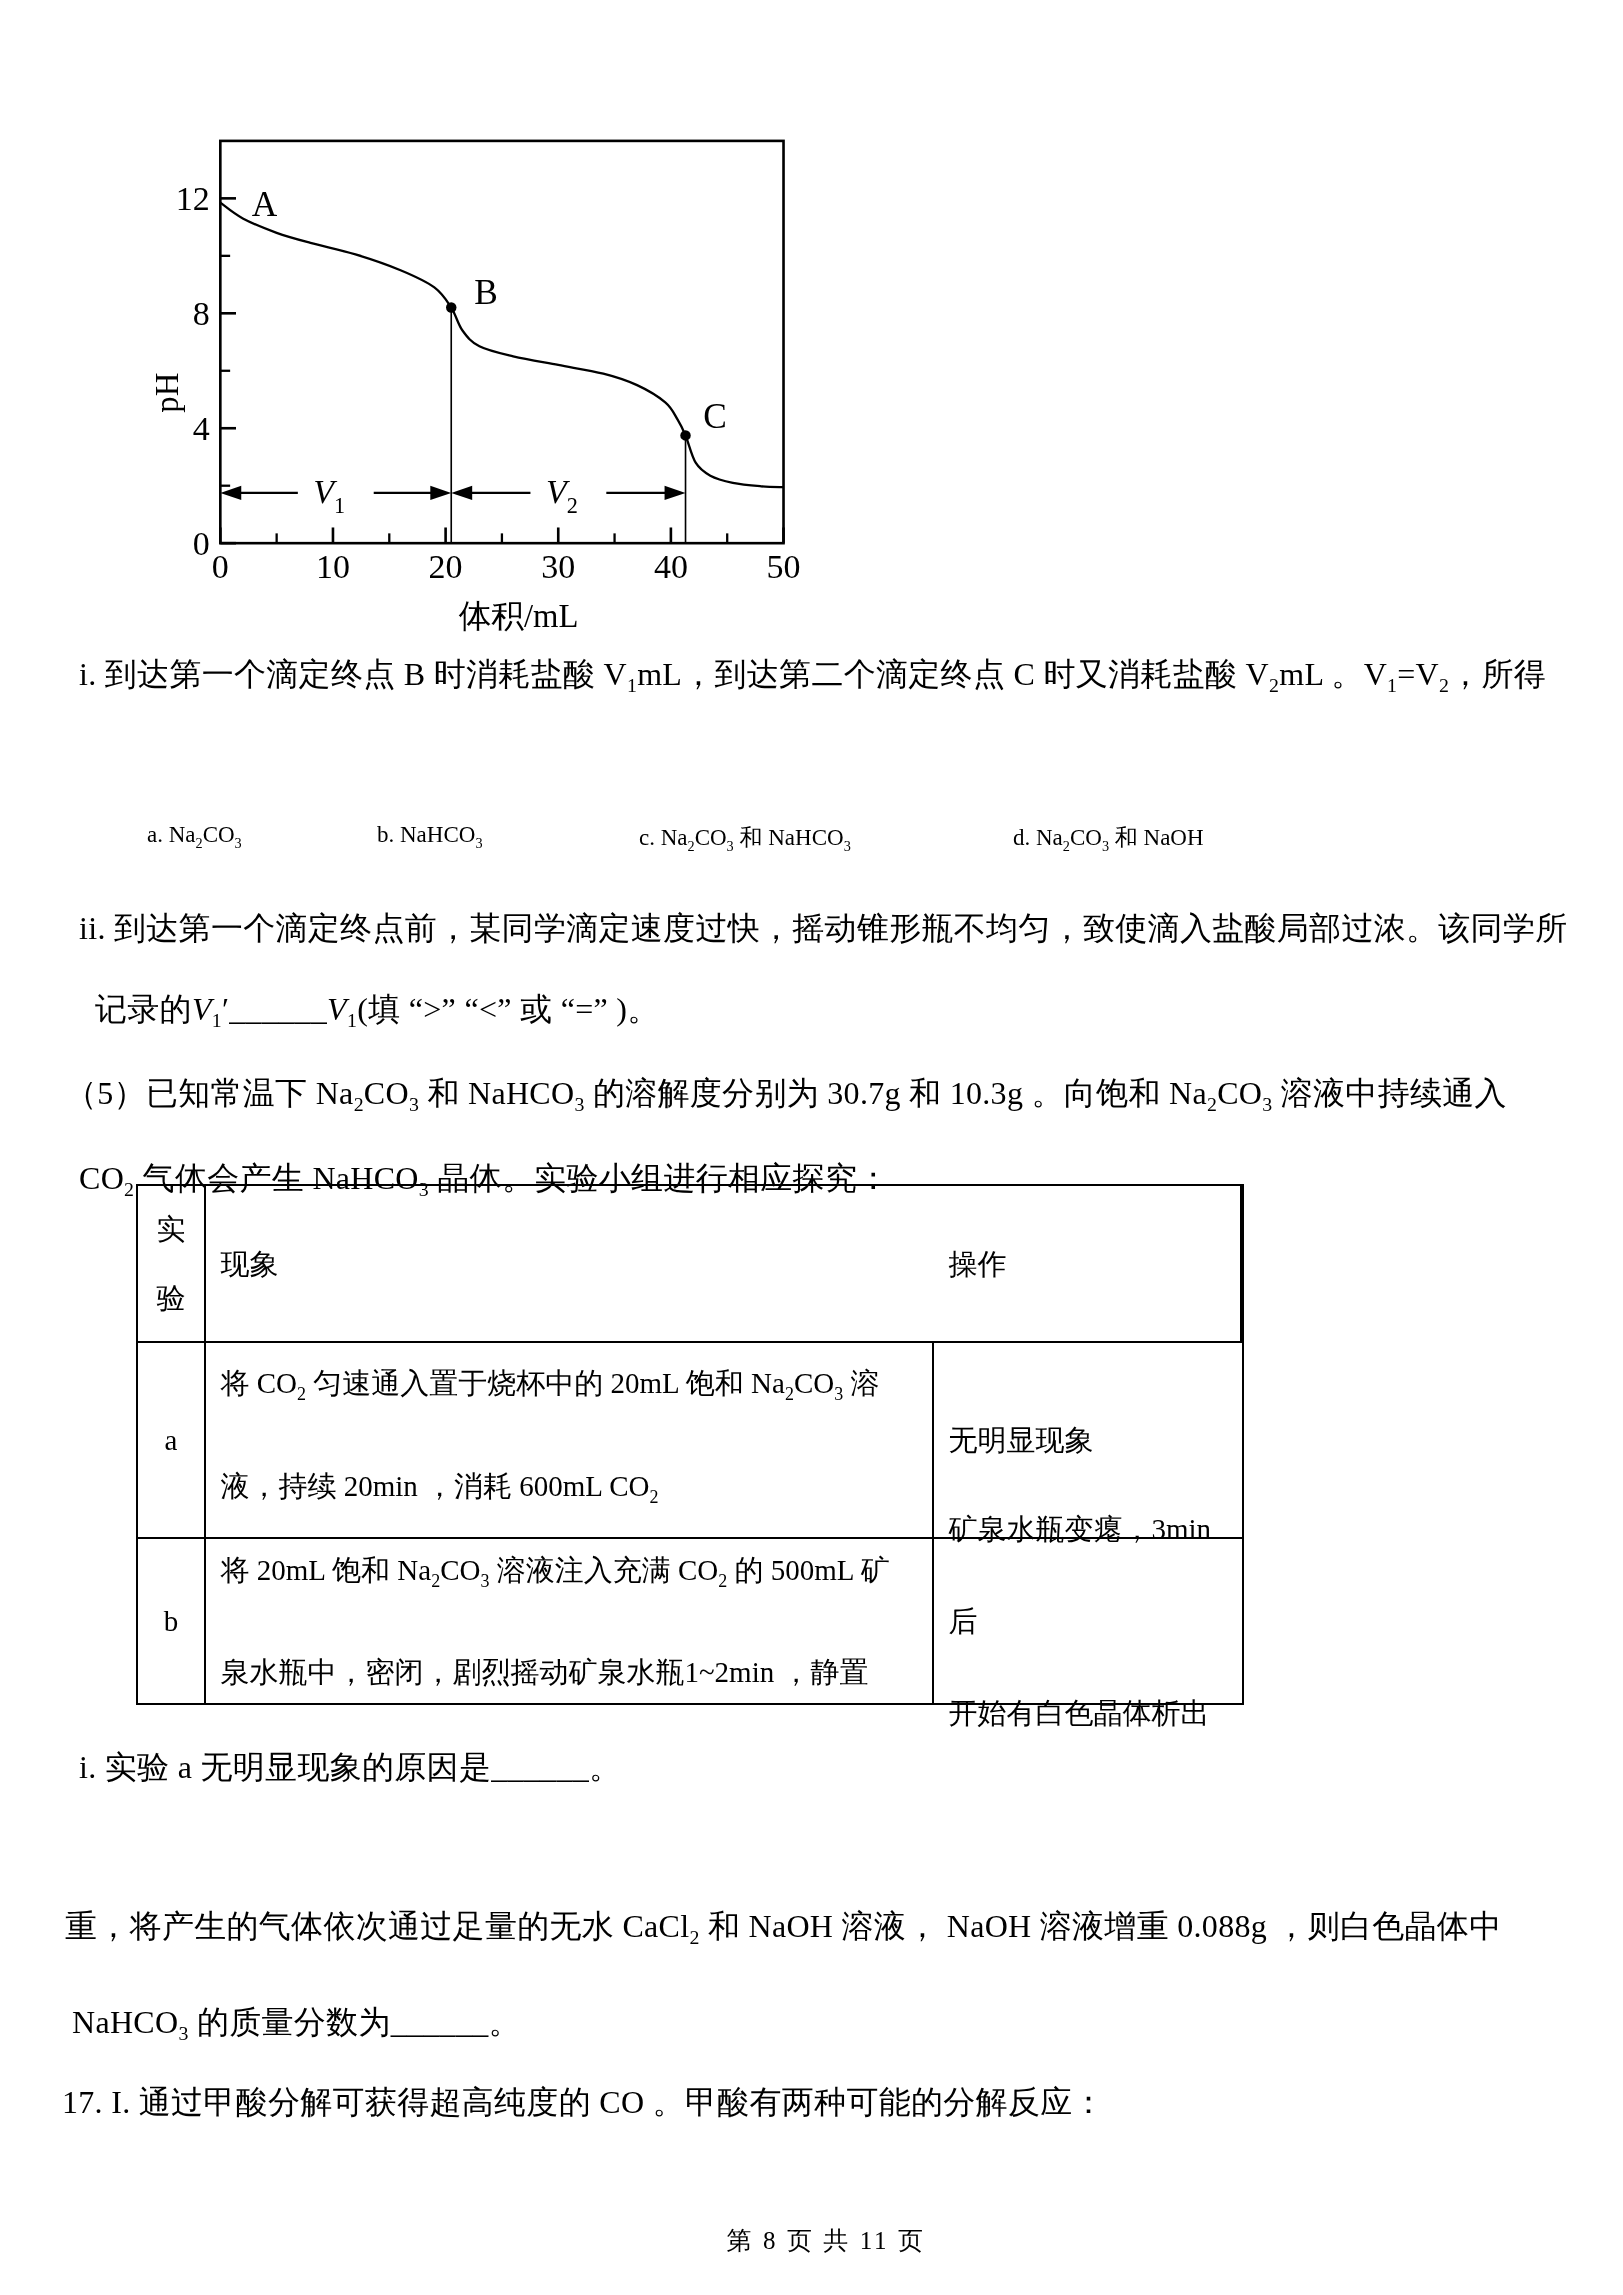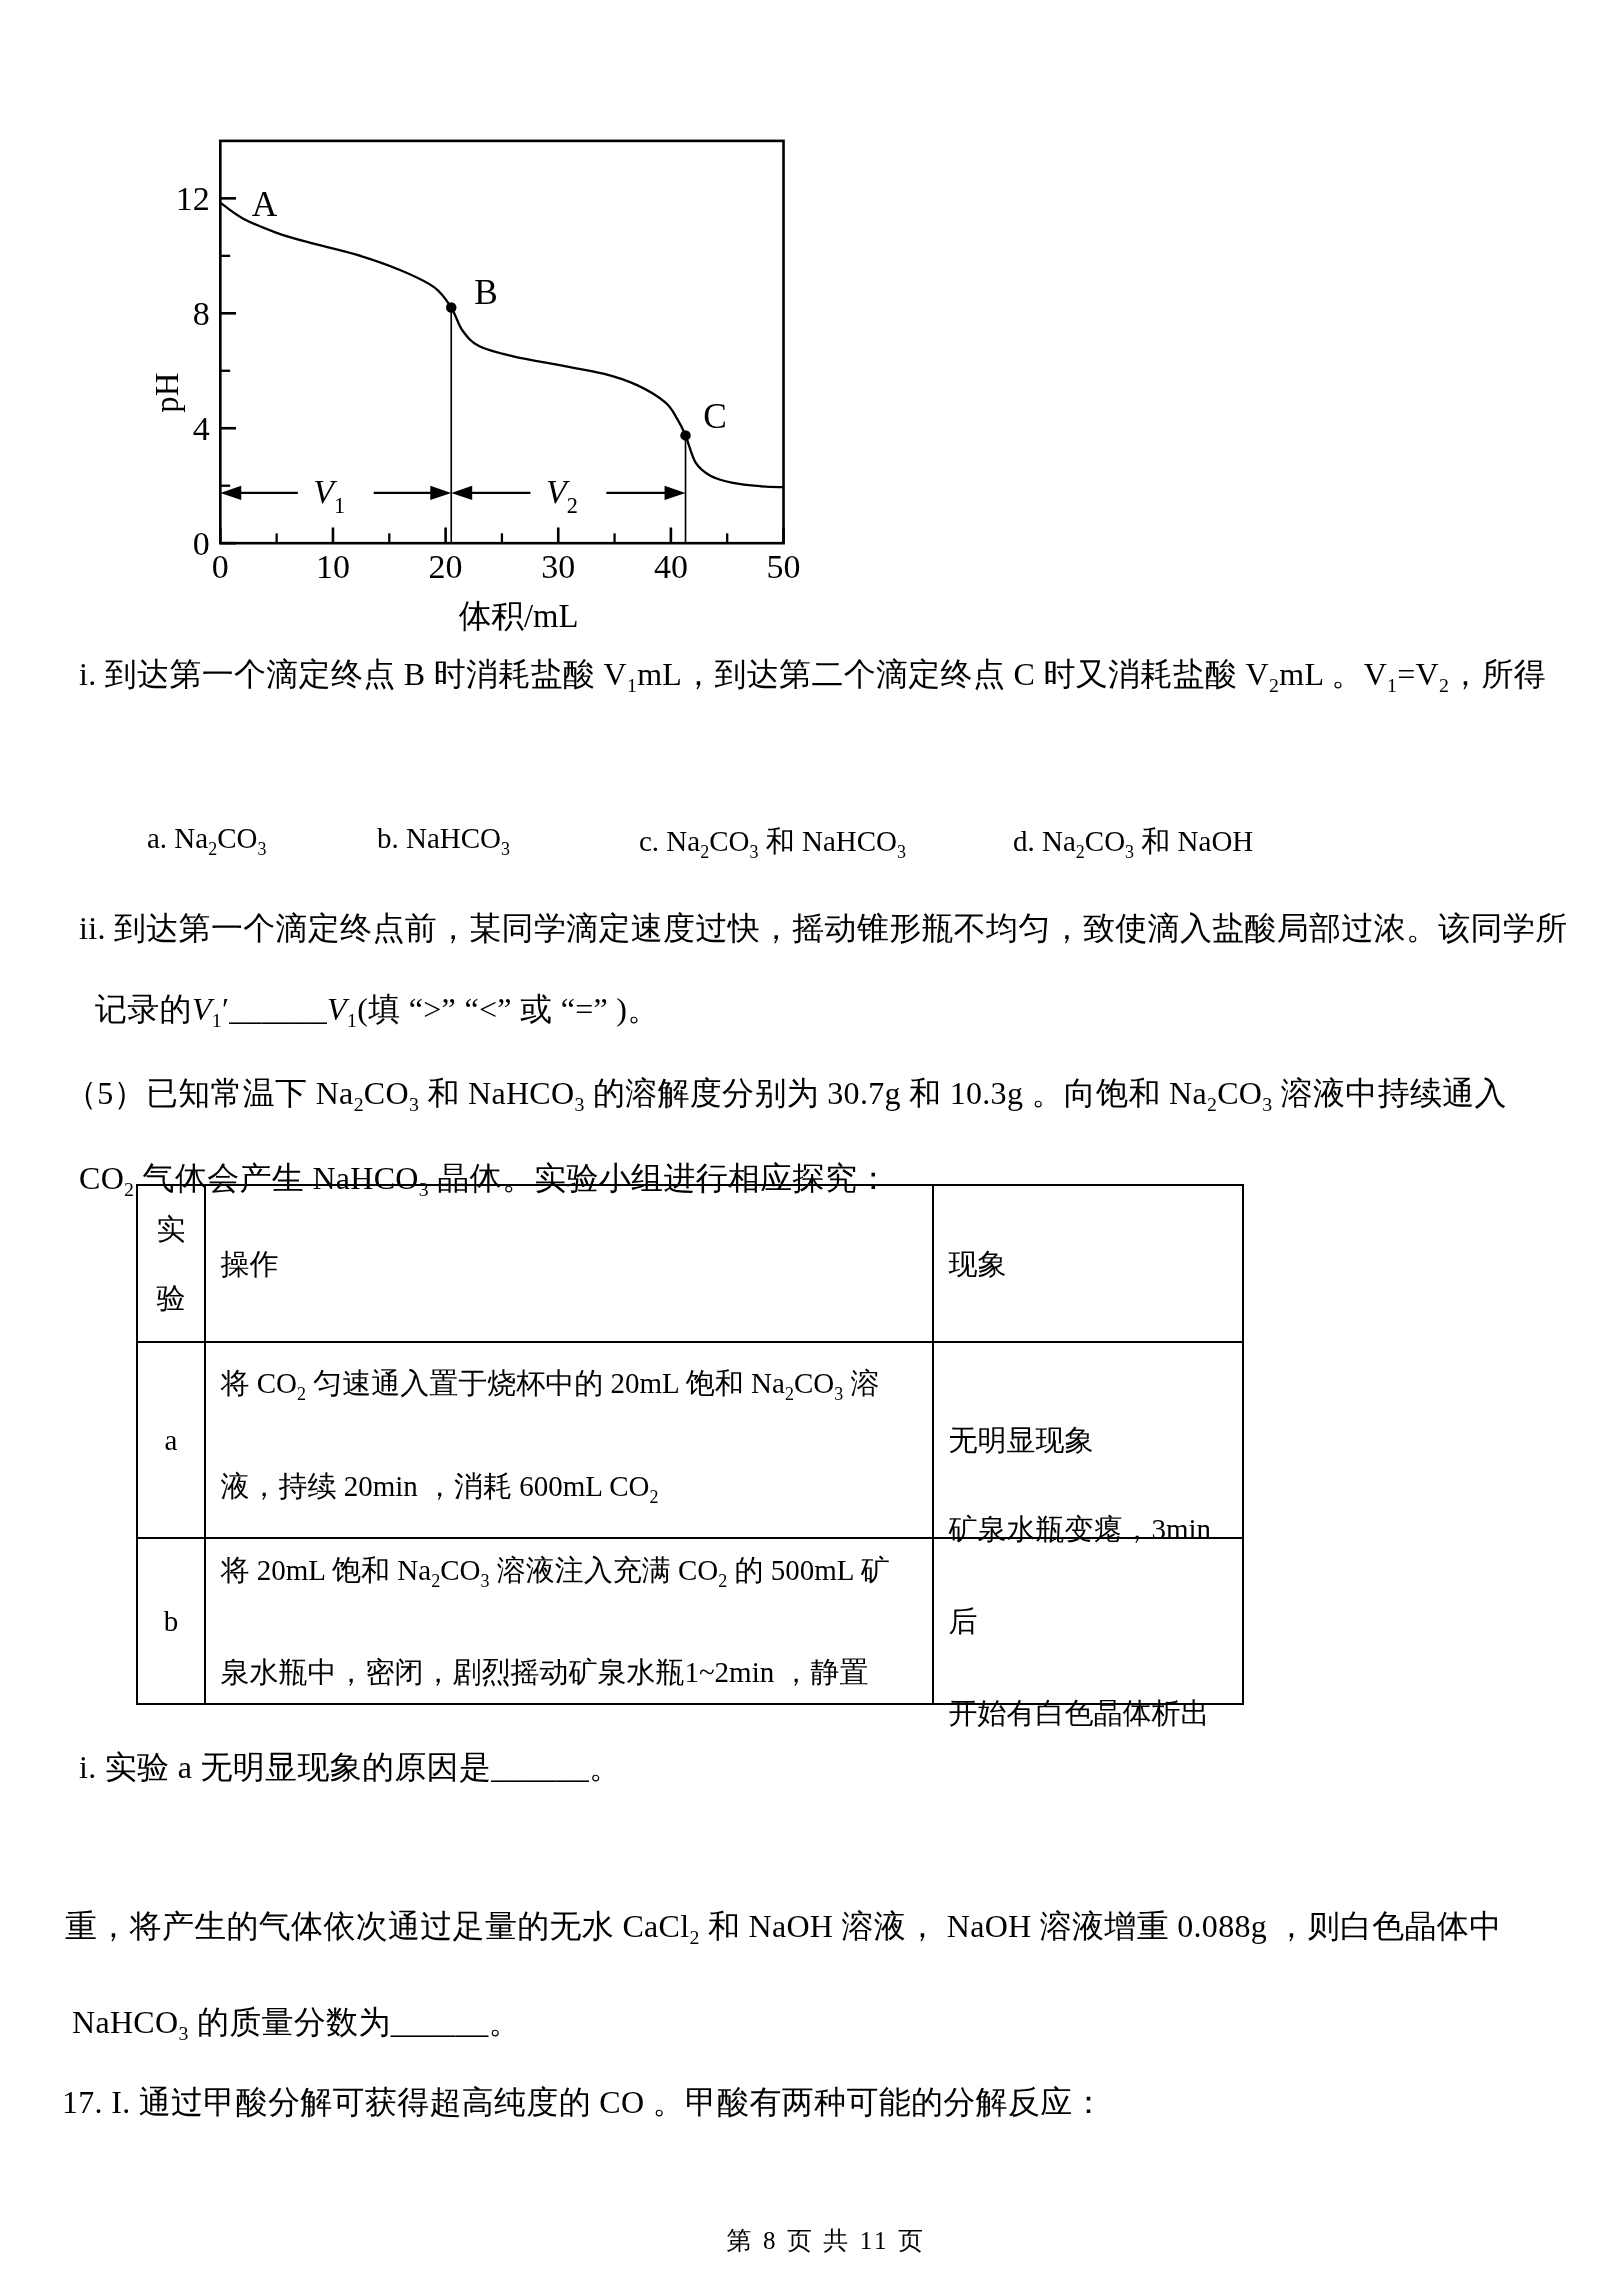--- a/index.html
+++ b/index.html
@@ -1,21 +1,21 @@
 <!DOCTYPE html>
 <html style="font-size:10.5px"><head>
 <meta charset="utf-8">
 <style>
   html,body{margin:0;padding:0;background:#888;}
   .page{
     position:relative;width:1623px;height:2295px;background:#ffffff;
     font-family:"Liberation Serif","DejaVu Serif",serif;color:#000;overflow:hidden;
   }
   .line{position:absolute;font-size:32px;white-space:nowrap;letter-spacing:0.3px;}
-  .opt{position:absolute;font-size:29px;white-space:nowrap;}
+  .opt{position:absolute;font-size:23px;white-space:nowrap;}
   sub{font-size:0.62em;}
   i{font-style:italic;}
   .chart-wrap{position:absolute;left:65px;top:118px;width:779px;height:556px;}
   svg text{font-family:"Liberation Serif","DejaVu Serif",serif;fill:#000;}
   .qtable{
     position:absolute;left:136px;top:1184px;
     display:grid;grid-template-columns:68px 728px 308px;grid-template-rows:157px 196px 164px;
     border:2.6px solid #000;font-size:29px;
   }
   .cell{border-right:2.3px solid #000;border-bottom:2.3px solid #000;display:flex;align-items:center;}
@@ -98,25 +98,25 @@
   <div class="line" style="left:95px;top:988px"><span>记录的</span><i>V</i><sub>1</sub><span>′______</span><i>V</i><sub>1</sub><span>(填 “&gt;” “&lt;” 或 “=” )。</span></div>
 
   <div class="line" style="left:65px;top:1072px"><span>（5）已知常温下 Na</span><sub>2</sub><span>CO</span><sub>3</sub><span> 和 NaHCO</span><sub>3</sub><span> 的溶解度分别为 30.7g 和 10.3g 。向饱和 Na</span><sub>2</sub><span>CO</span><sub>3</sub><span> 溶液中持续通入</span></div>
   <div class="line" style="left:79px;top:1157px"><span>CO</span><sub>2</sub><span> 气体会产生 NaHCO</span><sub>3</sub><span> 晶体。实验小组进行相应探究：</span></div>
 
   <div class="qtable">
     <div class="cell center">
       <div class="hdr-vert">实
 验</div>
     </div>
+    <div class="cell clast">
+      <div class="txt">现象</div>
+    </div>
     <div class="cell">
       <div class="txt">操作</div>
-    </div>
-    <div class="cell clast">
-      <div class="txt">现象</div>
     </div>
 
     <div class="cell center">
       <div>a</div>
     </div>
     <div class="cell">
       <div class="txt"><span>将 CO</span><sub>2</sub><span> 匀速通入置于烧杯中的 20mL 饱和 Na</span><sub>2</sub><span>CO</span><sub>3</sub><span> 溶</span><br><span>液，持续 20min ，消耗 600mL CO</span><sub>2</sub></div>
     </div>
     <div class="cell clast">
       <div class="txt"><span>无明显现象</span></div>

